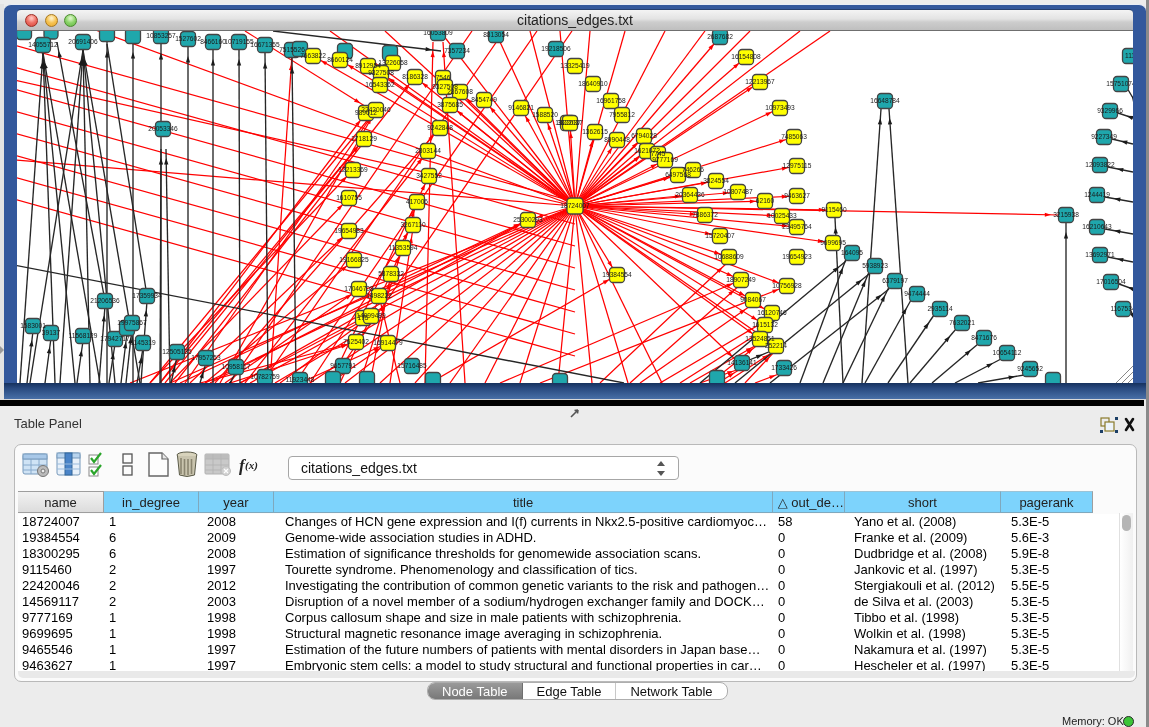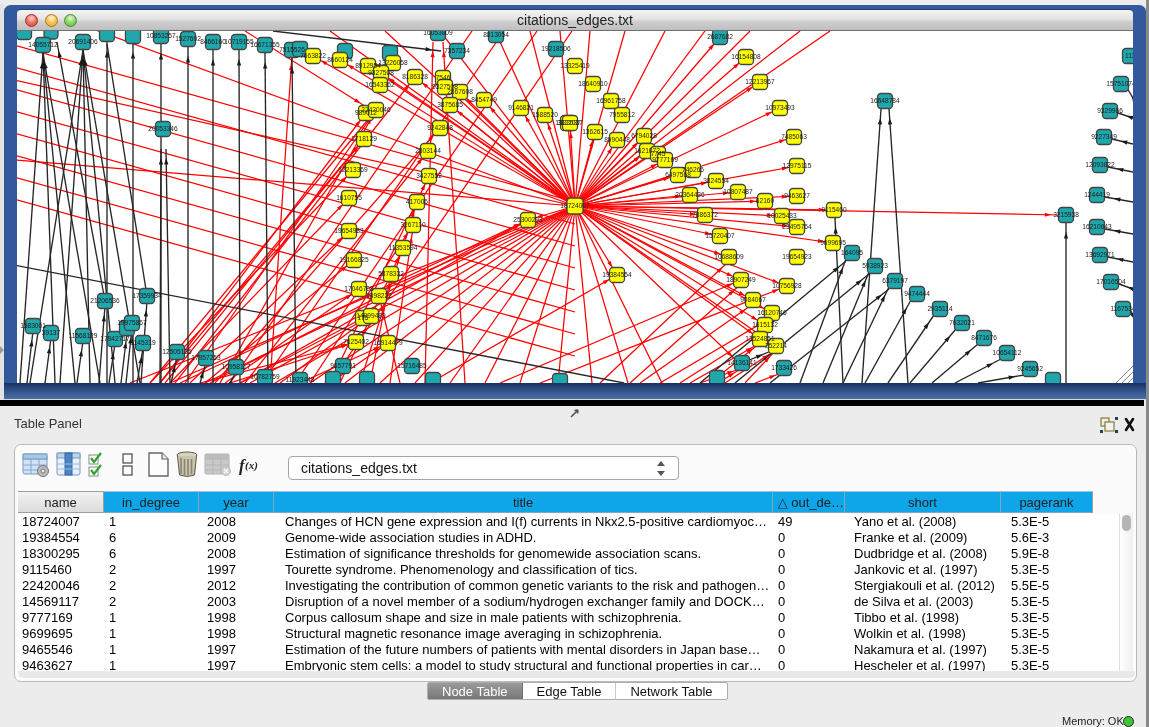--- a/index.html
+++ b/index.html
@@ -23,30 +23,30 @@
 
 .tablepanel { position:absolute; left:0; top:400px; width:1146px; height:419px; background:#ececec; border-top:6px solid #000000; }
 .tp-title { position:absolute; left:14px; top:10px; font-size:13px; color:#333; }
 .panel { position:absolute; left:14px; top:38px; width:1123px; height:238px; background:#fbfbfb;
   border:1px solid #b9b9b9; border-radius:7px; }
 .toolbar { position:absolute; left:0; top:0; width:100%; height:46px; }
 .combo { position:absolute; left:273px; top:11px; width:391px; height:24px; background:#fff;
   border:1px solid #a6a6a6; border-radius:4px; font-size:14px; color:#111; padding:3px 0 0 12px; }
 .header { position:absolute; left:3px; top:46px; width:1103px; height:22px; display:flex; font-size:13px; color:#222; }
 .hc { border-right:1px solid #7fa8bd; border-top:1px solid #9cc3d6; border-bottom:1px solid #7fa8bd;
-  background:#0ea5e9; text-align:center; padding-top:3px; height:22px; }
+  background:#7dd3fc; text-align:center; padding-top:3px; height:22px; }
 .hc.first { background:linear-gradient(#f2f2f2,#dcdcdc); border:1px solid #9e9e9e; border-left:none; }
 .rows { position:absolute; left:3px; top:69px; width:1103px; height:161px; background:#fff; font-size:13px; color:#000; }
 .row { height:16px; line-height:16px; white-space:nowrap; position:relative; }
 .c { position:absolute; top:0; overflow:hidden; }
 .vsb { position:absolute; right:3px; top:68px; width:14px; height:161px; background:linear-gradient(90deg,#ffffff,#f0f0f0); border-left:1px solid #e0e0e0; }
 .vsb .thumb { position:absolute; left:2px; top:2px; width:9px; height:16px; background:#b5b5b5; border-radius:5px; }
 .panel-bottom { position:absolute; left:3px; bottom:3px; width:1117px; height:7px; background:#e9e9e9; border-radius:0 0 5px 5px; }
 .tabs { position:absolute; left:427px; top:276px; height:18px; display:flex; font-size:13px;
-  border:1px solid #aeaeae; border-radius:2px; overflow:hidden; background:#fff; }
+  border:1px solid #aeaeae; border-radius:8px; overflow:hidden; background:#fff; }
 .tab { padding:1px 14px 0 14px; color:#111; border-right:1px solid #c8c8c8; }
 .tab.sel { background:linear-gradient(#9a9a9a,#787878); color:#fff; border-right:1px solid #6f6f6f; }
 .tab:last-child { border-right:none; }
 .mem { position:absolute; left:1062px; top:309px; font-size:11px; color:#222; }
 .memdot { position:absolute; left:1123px; top:310px; width:11px; height:11px; border-radius:50%; background:#3dc438; border:1px solid #2a2a2a; }
 </style></head>
 <body>
 <div class="leftstrip"></div>
 <div class="topstrip"></div>
 <div style="position:absolute;left:0;top:346px;width:0;height:0;border-left:4px solid #9a9a9a;border-top:4px solid transparent;border-bottom:4px solid transparent"></div>
@@ -780,21 +780,21 @@
       <div class="hc" style="width:72px;text-align:right;padding-left:4px">△ out_de…</div>
       <div class="hc" style="width:156px">short</div>
       <div class="hc" style="width:92px;border-right:1px solid #9e9e9e">pagerank</div>
     </div>
     <div class="rows">
         <div class="row">
           <span class="c" style="left:4px">18724007</span>
           <span class="c" style="left:91px">1</span>
           <span class="c" style="left:189px">2008</span>
           <span class="c" style="left:267px;width:488px">Changes of HCN gene expression and I(f) currents in Nkx2.5-positive cardiomyoc…</span>
-          <span class="c" style="left:760px">49</span>
+          <span class="c" style="left:760px">58</span>
           <span class="c" style="left:836px">Yano et al. (2008)</span>
           <span class="c" style="left:993px">5.3E-5</span>
         </div>
 <div class="row">
           <span class="c" style="left:4px">19384554</span>
           <span class="c" style="left:91px">6</span>
           <span class="c" style="left:189px">2009</span>
           <span class="c" style="left:267px;width:488px">Genome-wide association studies in ADHD.</span>
           <span class="c" style="left:760px">0</span>
           <span class="c" style="left:836px">Franke et al. (2009)</span>

